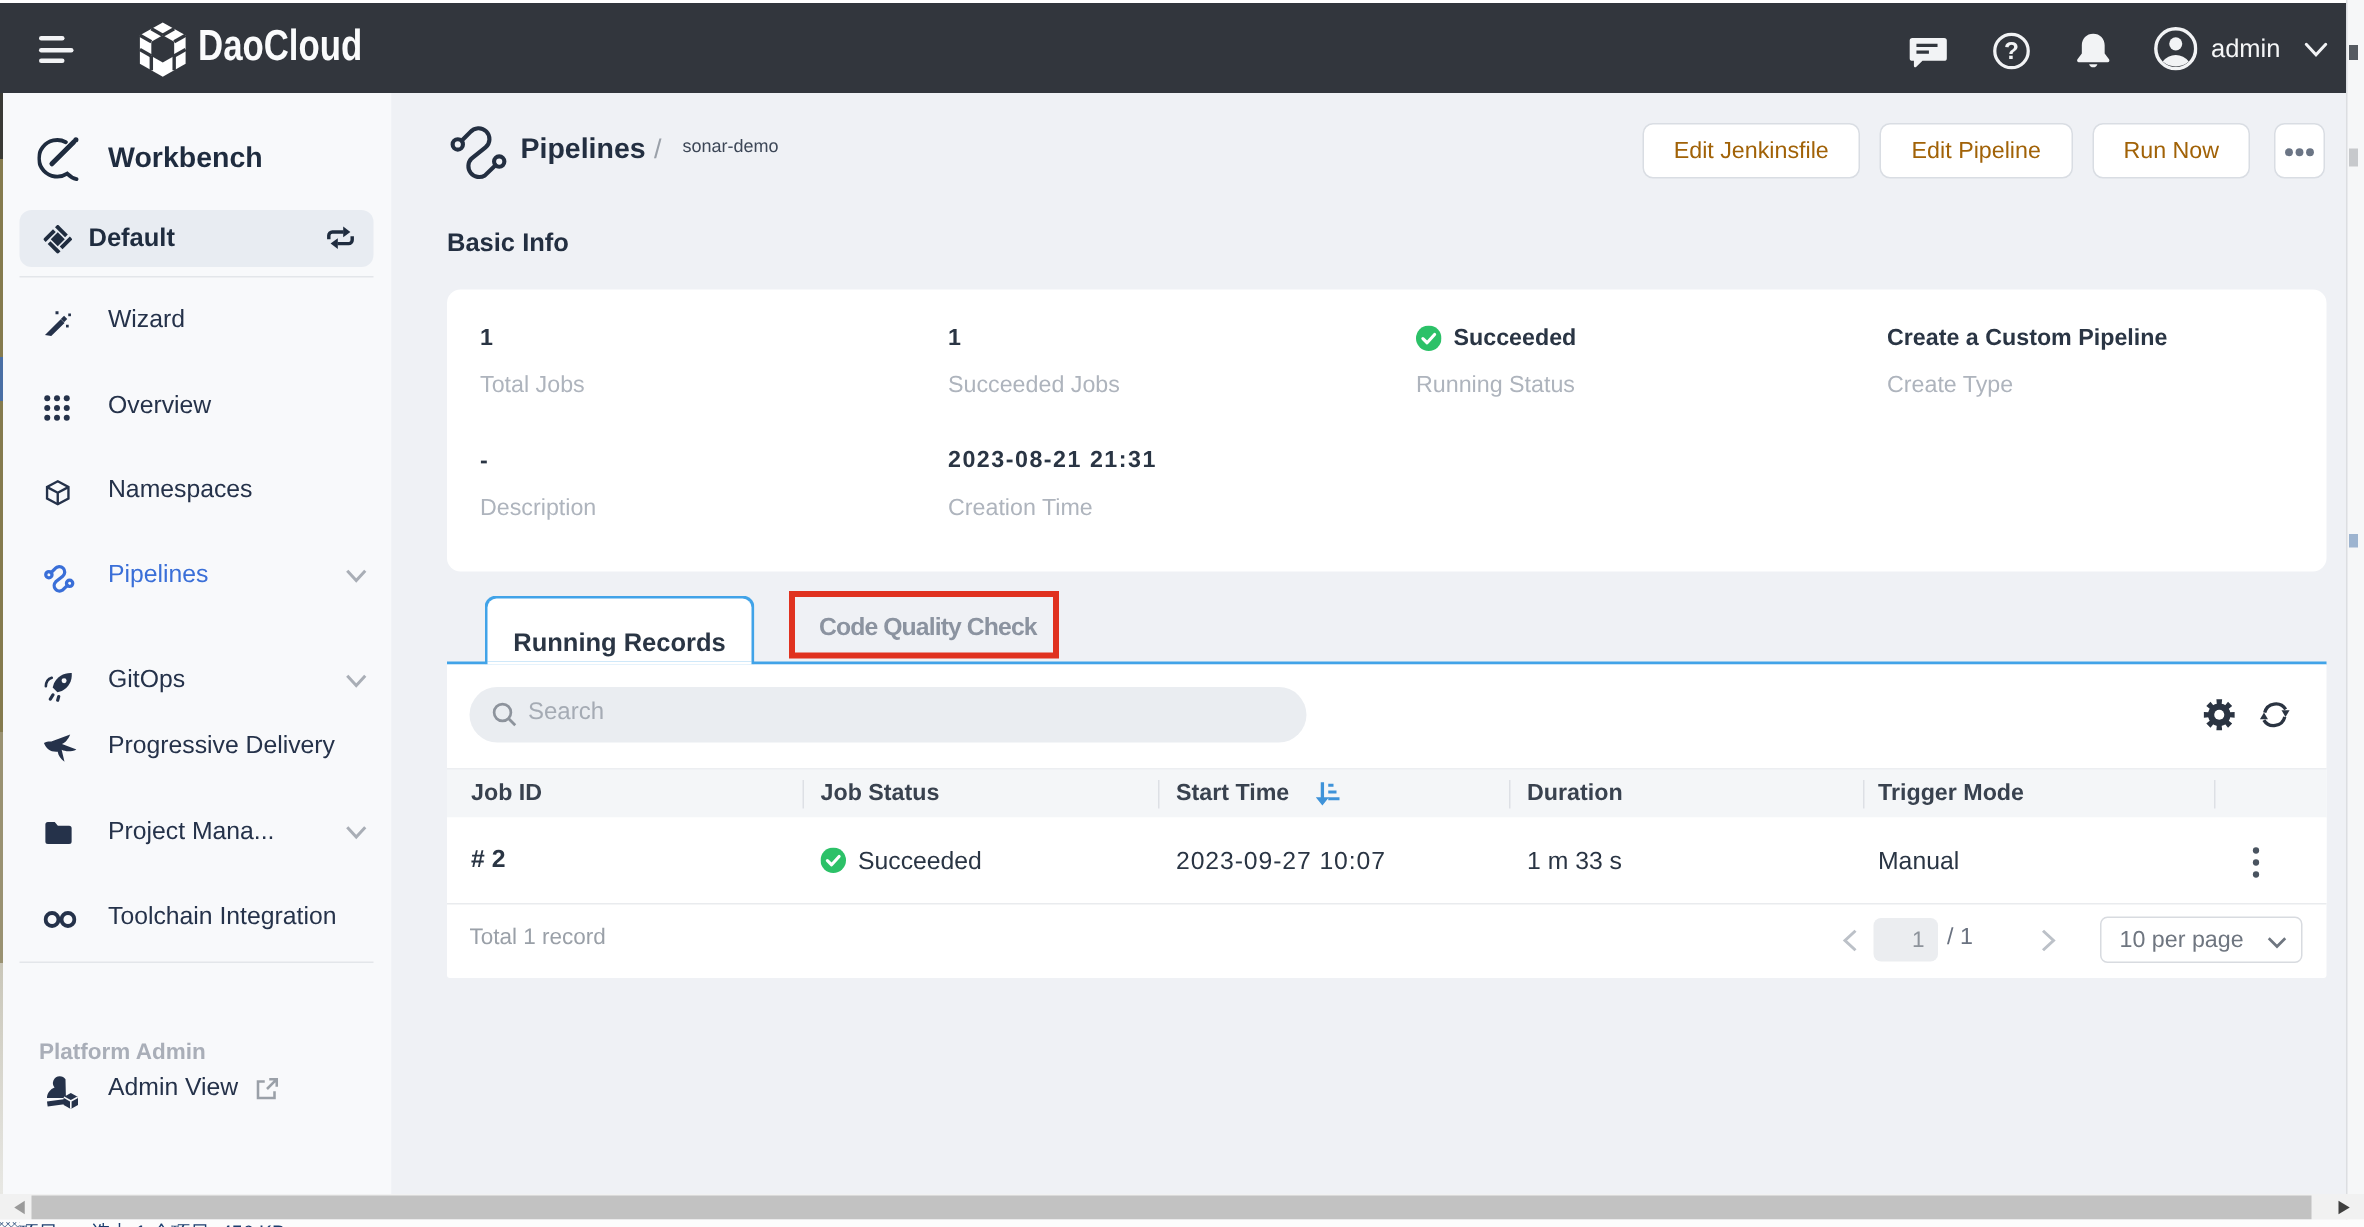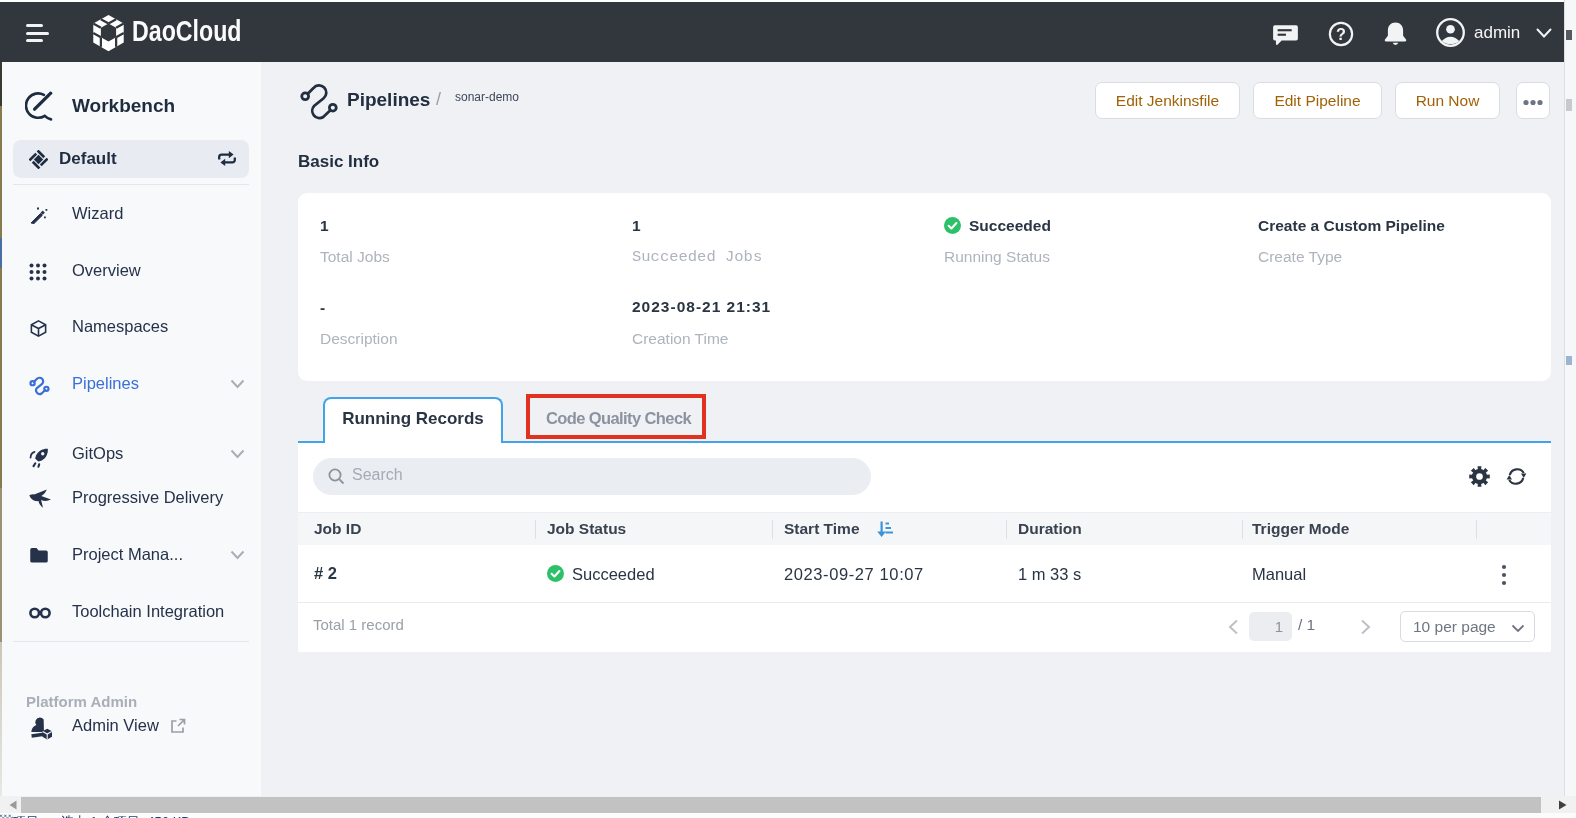--- a/index.html
+++ b/index.html
@@ -38,21 +38,21 @@
 .bc-sub { position:absolute; left:194px; top:28px; font-size:12px; color:#3d4757; }
 .hbtn { position:absolute; top:20px; height:37px; background:#fff; border:1px solid #d9dde3; border-radius:7px; font-size:15.5px; color:#a16207; text-align:center; line-height:35px; }
 
 .section-h { position:absolute; left:37px; top:90px; font-size:17px; font-weight:bold; color:#232f41; }
 .card { position:absolute; left:37px; top:131px; width:1253px; height:188px; background:#fff; border-radius:9px; }
 .stat-v { position:absolute; font-size:15.5px; color:#2a3544; font-weight:bold; }
 .stat-l { position:absolute; font-size:15.5px; color:#aeb4bd; }
 
 
 .tab-active { position:absolute; left:62px; top:335px; width:180px; height:46px; background:#fff; border:2px solid #41a3e8; border-bottom:none; border-radius:8px 8px 0 0; }
-.tab-active span { display:block; margin-top:10px; text-align:center; font-size:17px; font-weight:bold; color:#2a3544; }
+.tab-active span { display:block; margin-top:20px; text-align:center; font-size:17px; font-weight:bold; color:#2a3544; }
 .tab2-text { position:absolute; left:285px; top:347px; font-size:16.5px; font-weight:bold; color:#8b93a0; letter-spacing:-0.6px; }
 .redbox { position:absolute; left:265px; top:332px; width:180px; height:45px; border:4px solid #e0321f; }
 .blueline { position:absolute; left:37px; top:379px; width:1253px; height:2px; background:#41a3e8; }
 .blueline-gap { position:absolute; left:64px; top:379px; width:176px; height:2px; background:#fff; }
 
 .panel { position:absolute; left:37px; top:381px; width:1253px; height:209px; background:#fff; border-radius:0 0 2px 2px; }
 .search { position:absolute; left:15px; top:15px; width:558px; height:37px; background:#eaedf1; border-radius:19px; }
 .search span { position:absolute; left:39px; top:8px; font-size:16px; color:#a5abb4; }
 
 
@@ -270,21 +270,21 @@
         <circle cx="3" cy="3.5" r="2.6"></circle>
         <circle cx="10" cy="3.5" r="2.6"></circle>
         <circle cx="17" cy="3.5" r="2.6"></circle>
       </svg></div>
 
   <div class="section-h">Basic Info</div>
   <div class="card">
     <div class="stat-v" style="left:22px; top:24px;">1</div>
     <div class="stat-l" style="left:22px; top:55px;">Total Jobs</div>
     <div class="stat-v" style="left:334px; top:24px;">1</div>
-    <div class="stat-l" style="left:334px; top:55px;font-family:Liberation Mono, monospace;">Succeeded Jobs</div>
+    <div class="stat-l" style="left:334px; top:55px;">Succeeded Jobs</div>
     <svg class="abs" style="left:646px; top:24px;" width="17" height="17" viewBox="0 0 17 17">
       <circle cx="8.5" cy="8.5" r="8.5" fill="#2cc168"></circle>
       <polyline points="4.6,8.8 7.4,11.5 12.4,6" fill="none" stroke="#fff" stroke-width="2.1" stroke-linecap="round" stroke-linejoin="round"></polyline>
     </svg>
     <div class="stat-v" style="left:671px; top:24px;">Succeeded</div>
     <div class="stat-l" style="left:646px; top:55px;">Running Status</div>
     <div class="stat-v" style="left:960px; top:24px;">Create a Custom Pipeline</div>
     <div class="stat-l" style="left:960px; top:55px;">Create Type</div>
     <div class="stat-v" style="left:22px; top:106px;">-</div>
     <div class="stat-l" style="left:22px; top:137px;">Description</div>

